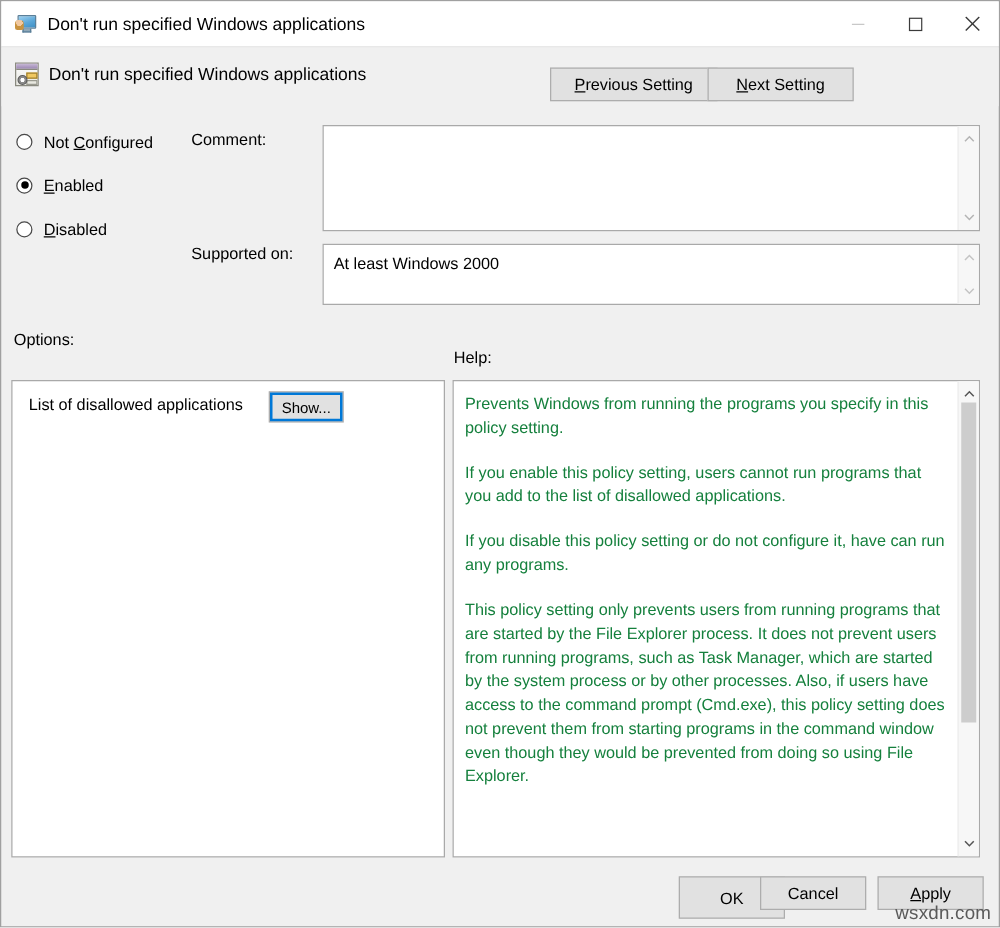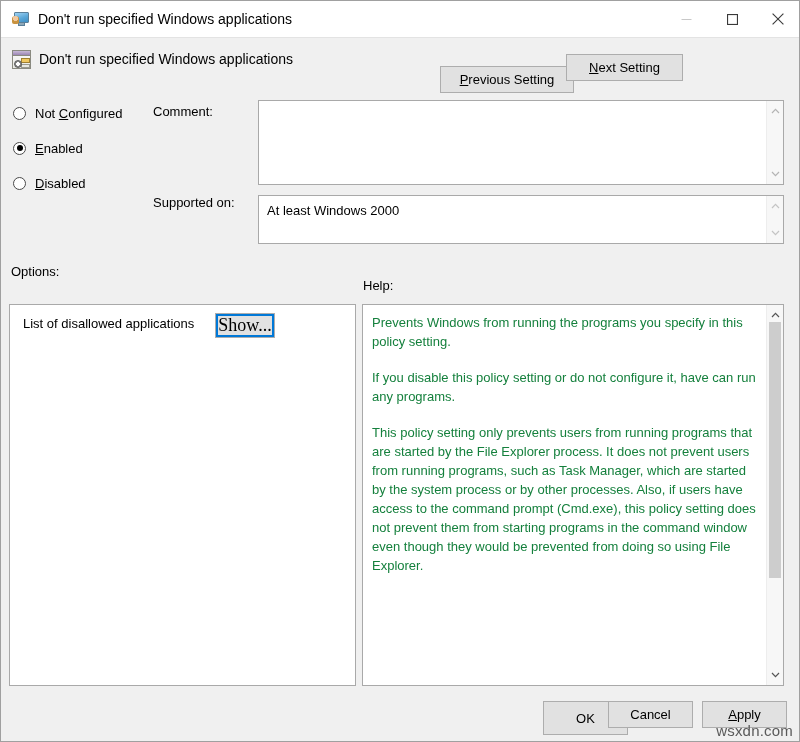--- a/index.html
+++ b/index.html
@@ -141,21 +141,21 @@
     align-items: center;
     justify-content: center;
     cursor: default;
     padding: 0;
     user-select: none;
   }
   .btn u { text-decoration: underline; }
 
   #btn-previous-setting {
     position: absolute;
-    left: 439px; top: 65px;
+    left: 439px; top: 53px;
     width: 134px; height: 27px;
   }
   #btn-next-setting {
     position: absolute;
     left: 565px; top: 53px;
     width: 117px; height: 27px;
   }
 
   
   #radio-group {
@@ -285,24 +285,23 @@
     position: absolute;
     left: 214px; top: 312px;
     width: 60px; height: 25px;
     background: #e1e1e1;
     border: 1px solid #adadad;
     outline: 2px solid #0078d7;
     outline-offset: -3px;
     display: flex;
     align-items: center;
     justify-content: center;
-    font-size: 18px;
+    font-size: 12px;
     cursor: default;
     user-select: none;
-    font-family: Liberation Serif, serif;
   }
 
   
   #help-panel {
     position: absolute;
     left: 361px; top: 303px;
     width: 422px; height: 382px;
     background: #ffffff;
     border: 1px solid #a9a9a9;
     display: flex;
@@ -455,20 +454,21 @@
   <div id="options-panel">
     <div id="option-row">
       <span id="option-label">List of disallowed applications</span>
     </div>
   </div>
   <div id="btn-show">Show...</div>
 
   <div id="help-panel">
     <div id="help-body">
       <p>Prevents Windows from running the programs you specify in this policy setting.</p>
+      <p>If you enable this policy setting, users cannot run programs that you add to the list of disallowed applications.</p>
       <p>If you disable this policy setting or do not configure it, have can run any programs.</p>
       <p>This policy setting only prevents users from running programs that are started by the File Explorer process. It does not prevent users from running programs, such as Task Manager, which are started by the system process or by other processes.  Also, if users have access to the command prompt (Cmd.exe), this policy setting does not prevent them from starting programs in the command window even though they would be prevented from doing so using File Explorer.</p>
     </div>
     <div class="scrollbar">
       <div class="sb-arrow">
         <svg width="9" height="6" viewBox="0 0 9 6">
             <polyline points="1,5 4.5,1.4 8,5" fill="none" stroke="#555" stroke-width="1.2"></polyline>
           </svg>
       </div>
       <div class="sb-track">

